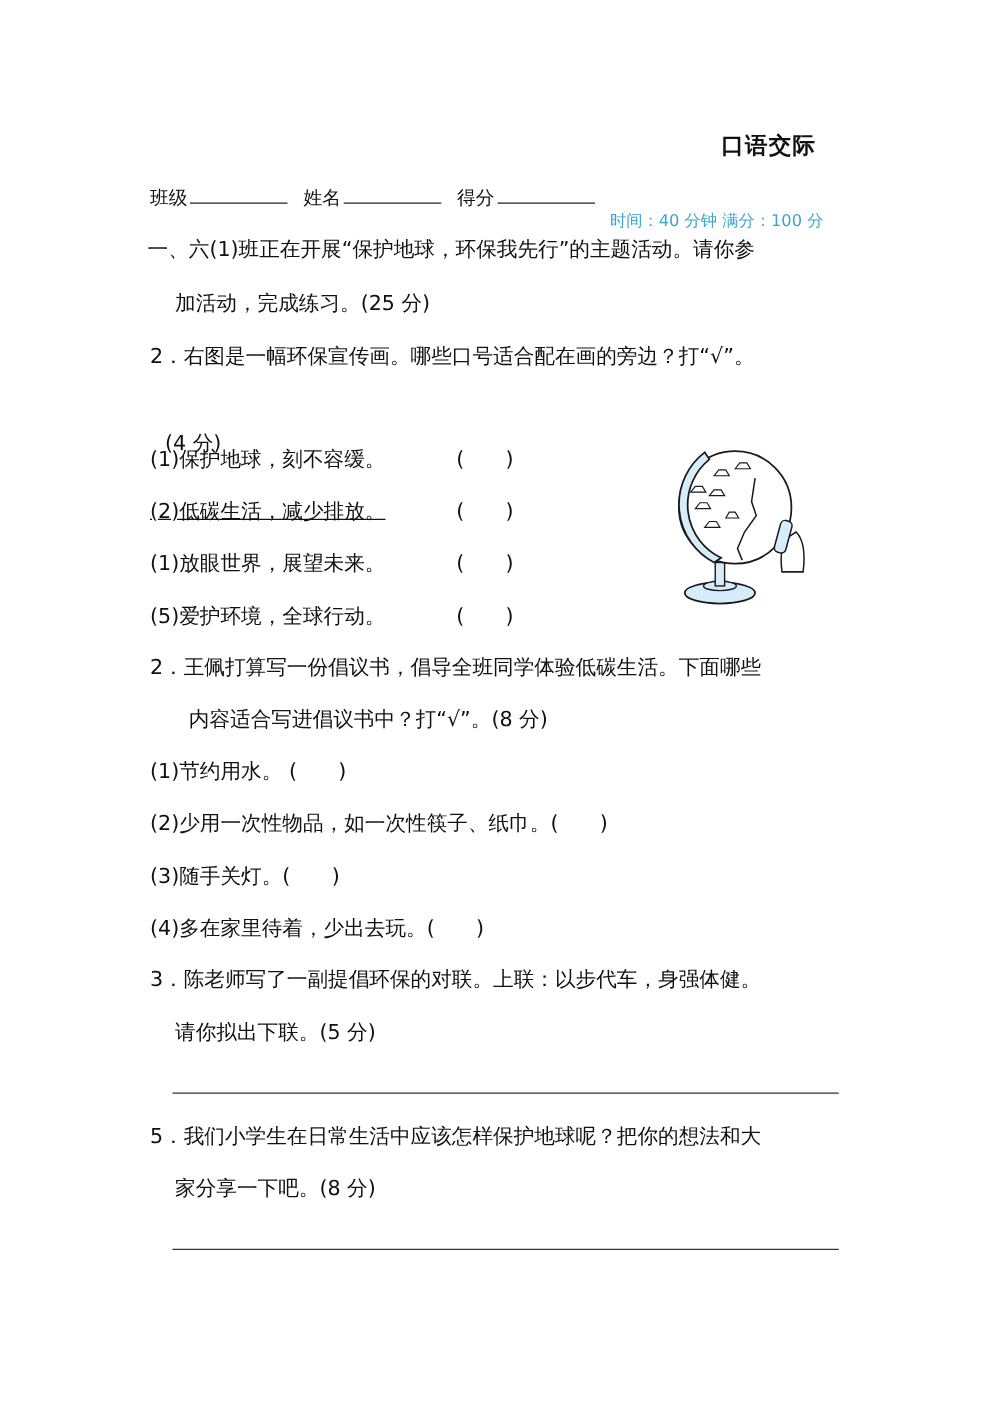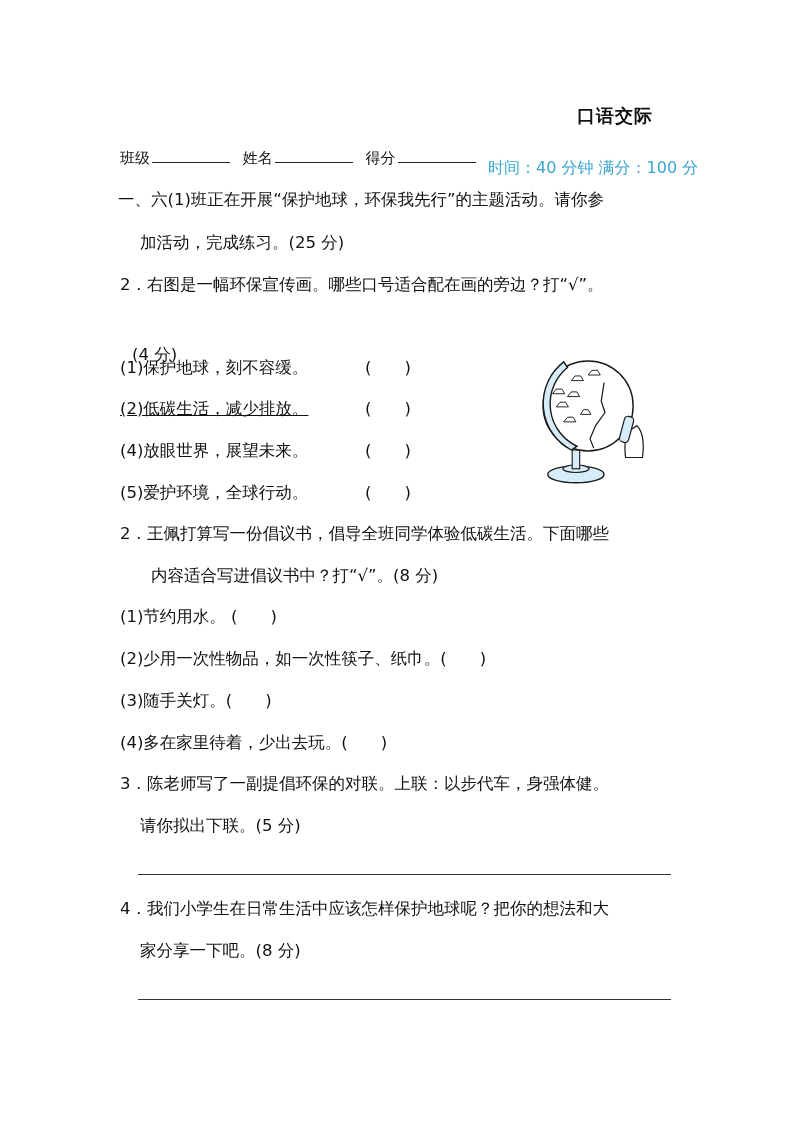--- a/index.html
+++ b/index.html
@@ -2,21 +2,21 @@
 <html><head>
 <meta charset="utf-8">
 <style>
   html, body { margin: 0; padding: 0; background: #ffffff; }
   body { width: 793px; height: 1122px; position: relative; overflow: hidden;
          font-family: "DejaVu Sans", "Liberation Sans", sans-serif; color: #111; }
   .abs { position: absolute; white-space: nowrap; }
   .title { top: 104px; left: 0; width: 653px; text-align: right; font-size: 18px; font-weight: bold; letter-spacing: 1px; }
   .info { top: 148px; left: 120px; font-size: 15px; }
   .info .blank { display: inline-block; width: 78px; border-bottom: 1px solid #222; margin: 0 8px 0 2px; height: 14px; vertical-align: baseline; }
-  .meta { top: 158px; left: 488px; font-size: 16px; color: #3aa6cf; }
+  .meta { top: 168px; left: 488px; font-size: 13px; color: #3aa6cf; }
   .line { font-size: 16.5px; }
   .answer-line { position: absolute; left: 138px; width: 533px; border-bottom: 1px solid #333; height: 0; }
   .globe { position: absolute; left: 515px; top: 345px; width: 150px; height: 150px; }
 </style>
 </head>
 <body>
 
 <div class="abs title">口语交际</div>
 
 <div class="abs info">
@@ -29,21 +29,21 @@
 <div class="abs line" style="top:189px;left:118px;">一、六(1)班正在开展“保护地球，环保我先行”的主题活动。请你参</div>
 <div class="abs line" style="top:232px;left:140px;">加活动，完成练习。(25 分)</div>
 
 <div class="abs line" style="top:274px;left:120px;">2．右图是一幅环保宣传画。哪些口号适合配在画的旁边？打“√”。</div>
 <div class="abs line" style="top:316px;left:132px;margin-top:28px;">(4 分)</div>
 
 <div class="abs line" style="top:357px;left:120px;"><span>(1)保护地球，刻不容缓。</span></div>
 <div class="abs line" style="top:357px;left:365px;">(　　)</div>
 <div class="abs line" style="top:398px;left:120px;text-decoration:underline;"><span>(2)低碳生活，减少排放。</span></div>
 <div class="abs line" style="top:398px;left:365px;">(　　)</div>
-<div class="abs line" style="top:440px;left:120px;"><span>(4)放眼世界，展望未来。</span></div>
+<div class="abs line" style="top:440px;left:120px;"><span>(1)放眼世界，展望未来。</span></div>
 <div class="abs line" style="top:440px;left:365px;">(　　)</div>
 <div class="abs line" style="top:482px;left:120px;"><span>(5)爱护环境，全球行动。</span></div>
 <div class="abs line" style="top:482px;left:365px;">(　　)</div>
 
 <svg class="globe" viewBox="0 0 160 160">
   <ellipse cx="65" cy="138" rx="30" ry="9" fill="#d6ecf8" stroke="#1a1a1a" stroke-width="1.5"></ellipse>
   <ellipse cx="65" cy="132" rx="14" ry="4" fill="#d6ecf8" stroke="#1a1a1a" stroke-width="1.2"></ellipse>
   <rect x="61" y="112" width="8" height="20" fill="#d6ecf8" stroke="#1a1a1a" stroke-width="1.2"></rect>
   <circle cx="78" cy="65" r="48" fill="#fff" stroke="#1a1a1a" stroke-width="1.5"></circle>
   <path d="M52 18 A56 56 0 0 0 60 112 L66 108 A50 50 0 0 1 56 24 Z" fill="#d6ecf8" stroke="#1a1a1a" stroke-width="1.5"></path>
@@ -66,15 +66,15 @@
 
 <div class="abs line" style="top:606px;left:120px;">(1)节约用水。 (　　)</div>
 <div class="abs line" style="top:648px;left:120px;text-align:right;">(2)少用一次性物品，如一次性筷子、纸巾。(　　)</div>
 <div class="abs line" style="top:690px;left:120px;">(3)随手关灯。(　　)</div>
 <div class="abs line" style="top:732px;left:120px;">(4)多在家里待着，少出去玩。(　　)</div>
 
 <div class="abs line" style="top:773px;left:120px;">3．陈老师写了一副提倡环保的对联。上联：以步代车，身强体健。</div>
 <div class="abs line" style="top:815px;left:140px;">请你拟出下联。(5 分)</div>
 <div class="answer-line" style="top:874px;"></div>
 
-<div class="abs line" style="top:898px;left:120px;">4．我们小学生在日常生活中应该怎样保护地球呢？把你的想法和大</div>
+<div class="abs line" style="top:898px;left:120px;">5．我们小学生在日常生活中应该怎样保护地球呢？把你的想法和大</div>
 <div class="abs line" style="top:940px;left:140px;">家分享一下吧。(8 分)</div>
 <div class="answer-line" style="top:999px;"></div>
 
 </body></html>

